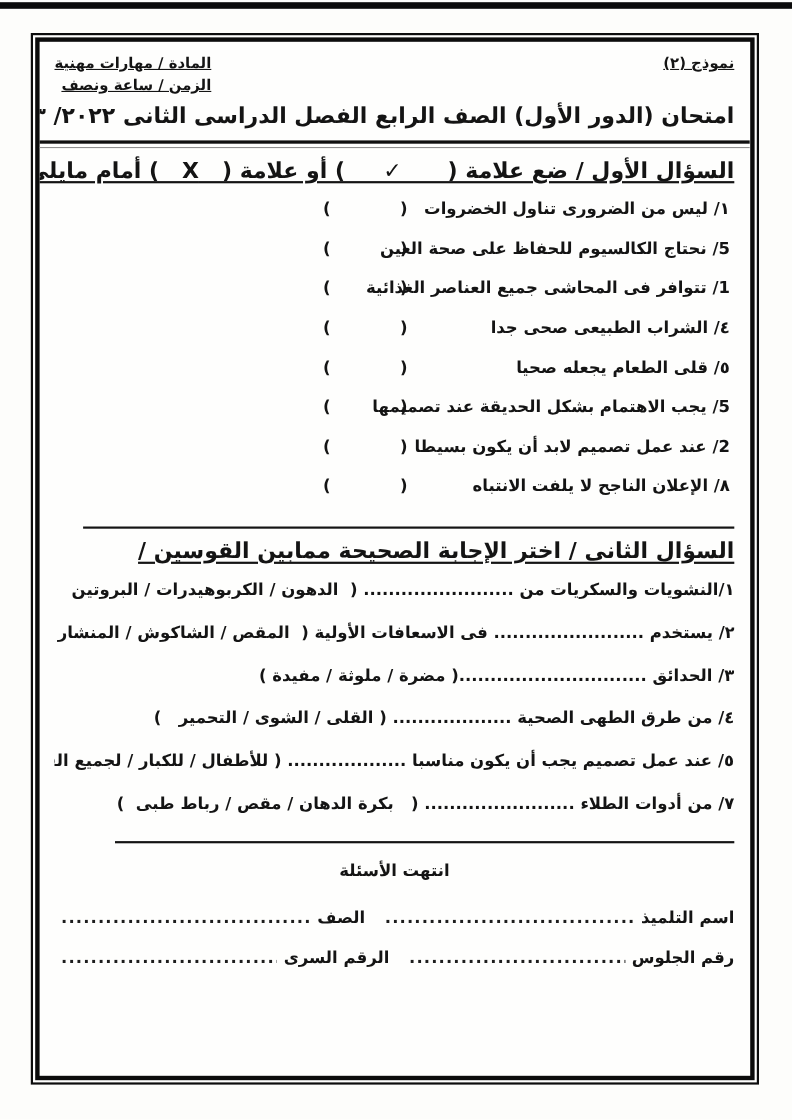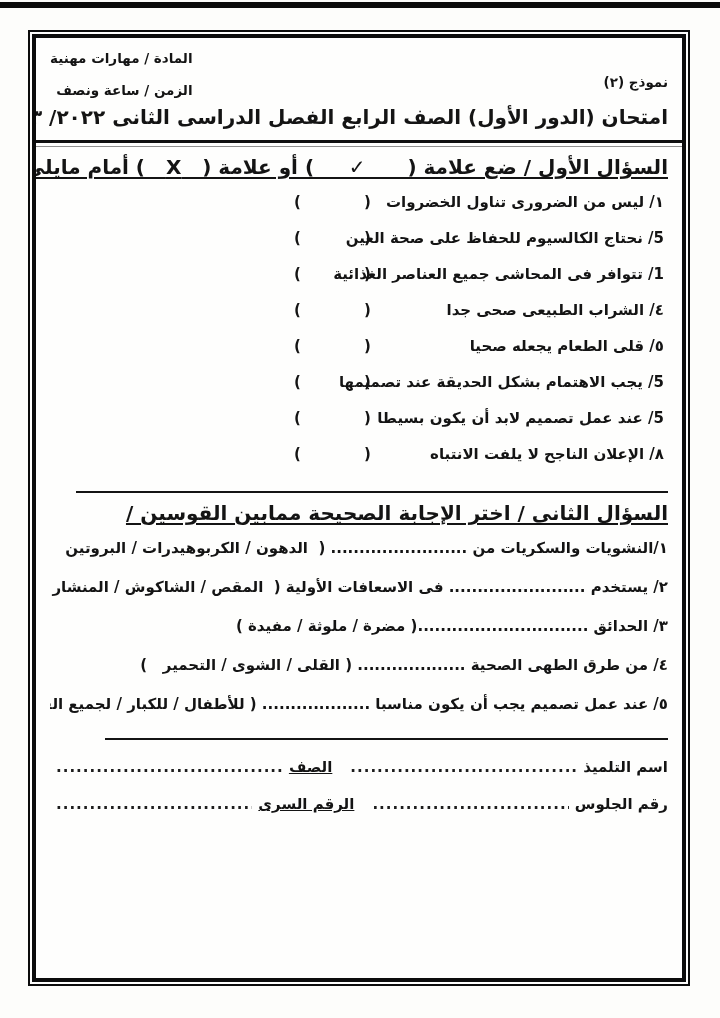--- a/index.html
+++ b/index.html
@@ -12,42 +12,42 @@
   .frame-outer{
     position:absolute;left:28px;top:30px;width:662px;height:956px;
     border:2px solid #0c0c0c;padding:2px;box-sizing:border-box;background:#fefefd;
   }
   .frame-inner{
     width:100%;height:100%;box-sizing:border-box;border:4px solid #0c0c0c;
     padding:10px 14px 6px;direction:rtl;overflow:hidden;
   }
   
   .hdr{display:flex;justify-content:space-between;align-items:flex-start;}
-  .hdr-col{display:flex;flex-direction:column;gap:12px;font-size:13.5px;line-height:20px;}
-  .hdr-col.center{padding-top:0;margin-top:24px;}
+  .hdr-col{display:flex;flex-direction:column;font-size:13.5px;line-height:20px;text-decoration:underline;}
+  .hdr-col.center{padding-top:0;}
   .title{text-align:center;font-size:20px;line-height:30px;margin-top:2px;white-space:nowrap;}
   .rule-thick{border:0;border-top:3px solid #101010;margin:8px -14px 0;}
   .rule-thin{border:0;border-top:1px solid #8f8f8f;margin:3px -14px 0;}
   
   .sec-head{font-size:20px;line-height:20px;margin-top:10px;white-space:nowrap;
     text-decoration:underline;text-underline-offset:3px;}
   .tf-list{margin-top:14px;}
   .tf-row{position:relative;height:36px;font-size:15px;line-height:22px;white-space:nowrap;}
   .tf-q{position:absolute;right:4px;top:0;}
   .tf-slot{position:absolute;left:244px;top:0;direction:ltr;unicode-bidi:isolate;letter-spacing:1px;}
   .sep1{border:0;border-top:2px solid #141414;margin:12px 0 0 26px;}
   .mc-list{margin-top:10px;}
   .mc-row{font-size:15px;line-height:30px;height:39px;white-space:nowrap;overflow:hidden;}
   .sep2{border:0;border-top:2px solid #141414;margin:10px 0 0 55px;}
   .endnote{text-align:center;font-size:15px;line-height:30px;margin-top:10px;}
   
   .footer{margin-top:12px;}
   .f-row{display:flex;align-items:baseline;font-size:15px;line-height:30px;height:37px;}
   .f-label{white-space:nowrap;flex:0 0 auto;}
-  .f-label.second{margin-right:12px;text-decoration:underline;}
+  .f-label.second{margin-right:12px;}
   .f-dots{flex:1 1 0;overflow:hidden;white-space:nowrap;direction:ltr;text-align:left;
     letter-spacing:1px;margin:0 6px;color:#1d1d1d;}
 </style>
 </head>
 <body>
 
 <div class="canvas">
   <div class="topstrip"></div>
 
   <div class="frame-outer">
@@ -88,42 +88,44 @@
         </div>
         <div class="tf-row">
           <span class="tf-q">٥/ قلى الطعام يجعله صحيا</span>
           <span class="tf-slot">(&nbsp;&nbsp;&nbsp;&nbsp;&nbsp;&nbsp;&nbsp;&nbsp;&nbsp;&nbsp;)</span>
         </div>
         <div class="tf-row">
           <span class="tf-q">5/ يجب الاهتمام بشكل الحديقة عند تصميمها</span>
           <span class="tf-slot">(&nbsp;&nbsp;&nbsp;&nbsp;&nbsp;&nbsp;&nbsp;&nbsp;&nbsp;&nbsp;)</span>
         </div>
         <div class="tf-row">
-          <span class="tf-q">5/ عند عمل تصميم لابد أن يكون بسيطا</span>
+          <span class="tf-q">2/ عند عمل تصميم لابد أن يكون بسيطا</span>
           <span class="tf-slot">(&nbsp;&nbsp;&nbsp;&nbsp;&nbsp;&nbsp;&nbsp;&nbsp;&nbsp;&nbsp;)</span>
         </div>
         <div class="tf-row">
           <span class="tf-q">٨/ الإعلان الناجح لا يلفت الانتباه</span>
           <span class="tf-slot">(&nbsp;&nbsp;&nbsp;&nbsp;&nbsp;&nbsp;&nbsp;&nbsp;&nbsp;&nbsp;)</span>
         </div>
       </div>
 
       <hr class="sep1">
 
       <div class="sec-head">السؤال الثانى / اختر الإجابة الصحيحة ممابين القوسين /</div>
 
       <div class="mc-list">
         <div class="mc-row">١/النشويات والسكريات من ........................ (&nbsp;&nbsp;الدهون / الكربوهيدرات / البروتين&nbsp;&nbsp;&nbsp;)</div>
         <div class="mc-row">٢/ يستخدم ........................ فى الاسعافات الأولية (&nbsp;&nbsp;المقص / الشاكوش / المنشار&nbsp;&nbsp;&nbsp;)</div>
         <div class="mc-row">٣/ الحدائق ..............................( مضرة / ملوثة / مفيدة )</div>
         <div class="mc-row">٤/ من طرق الطهى الصحية ................... ( القلى / الشوى / التحمير&nbsp;&nbsp;&nbsp;)</div>
         <div class="mc-row">٥/ عند عمل تصميم يجب أن يكون مناسبا ................... ( للأطفال / للكبار / لجميع الفئات&nbsp;&nbsp;)</div>
+        <div class="mc-row">٧/ من أدوات الطلاء ........................ (&nbsp;&nbsp;&nbsp;بكرة الدهان / مقص / رباط طبى&nbsp;&nbsp;)</div>
       </div>
 
       <hr class="sep2">
+      <div class="endnote">انتهت الأسئلة</div>
 
       <div class="footer">
         <div class="f-row">
           <span class="f-label">اسم التلميذ</span>
           <span class="f-dots">....................................................................................</span>
           <span class="f-label second">الصف</span>
           <span class="f-dots">....................................................................................</span>
         </div>
         <div class="f-row">
           <span class="f-label">رقم الجلوس</span>

